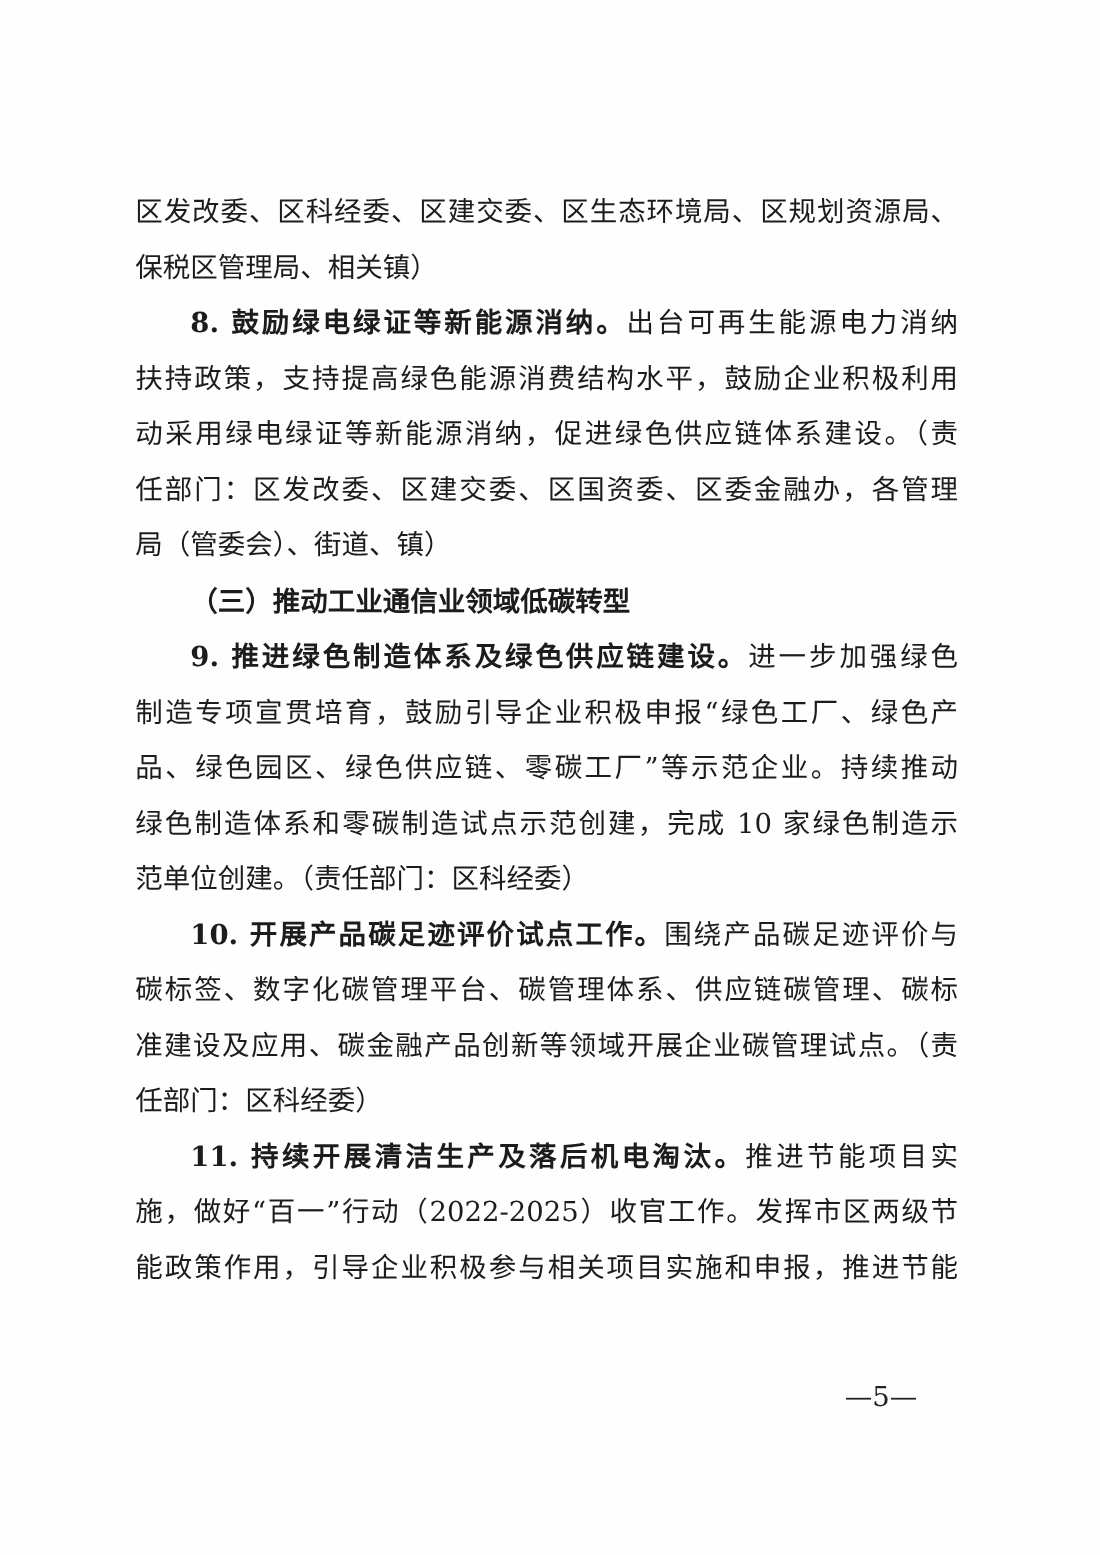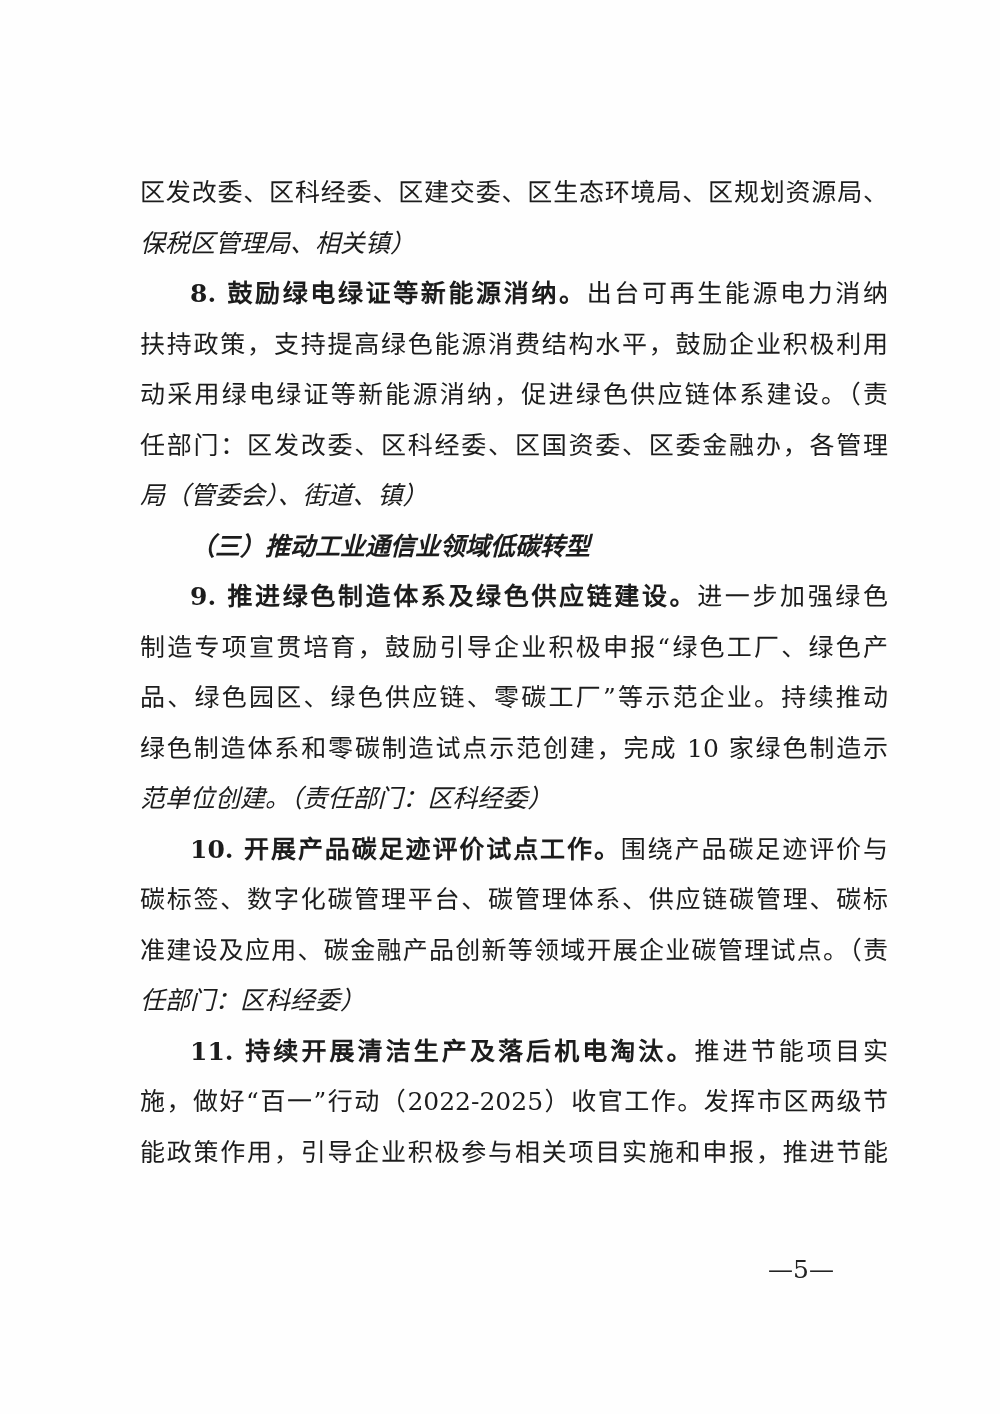--- a/index.html
+++ b/index.html
@@ -11,39 +11,38 @@
     position: relative;
     width: 1000px;
     height: 1414px;
     background: #fefefe;
     color: #1c1c1c;
     font-family: "DejaVu Serif", "Liberation Serif", serif;
     overflow: hidden;
   }
   .doc-body {
     position: absolute;
-    left: 140px;
+    left: 123px;
     top: 168px;
     width: 748px;
   }
   .line {
     font-size: 25px;
     line-height: 50.5px;
     height: 50.5px;
     text-align: justify;
     text-justify: inter-character;
     white-space: normal;
   }
   .line.just {
     text-align-last: justify;
   }
   .line.left {
     text-align: right;
     text-align-last: left;
-    font-style: italic;
   }
   .line.indent {
     text-indent: 2em;
   }
   .line .bold {
     font-weight: bold;
     margin-top: 20px;
   }
   .page-footer {
     position: absolute;
@@ -57,21 +56,21 @@
 </head>
 <body>
 
 <div class="page">
   <div class="doc-body">
       <div class="line just"><span class="">区发改委、区科经委、区建交委、区生态环境局、区规划资源局、</span></div>
       <div class="line left"><span class="">保税区管理局、相关镇）</span></div>
       <div class="line just indent"><span class="bold">8. 鼓励绿电绿证等新能源消纳。</span><span class="">出台可再生能源电力消纳</span></div>
       <div class="line just"><span class="">扶持政策，支持提高绿色能源消费结构水平，鼓励企业积极利用</span></div>
       <div class="line just"><span class="">动采用绿电绿证等新能源消纳，促进绿色供应链体系建设。（责</span></div>
-      <div class="line just"><span class="">任部门：区发改委、区科经委、区国资委、区委金融办，各管理</span></div>
+      <div class="line just"><span class="">任部门：区发改委、区建交委、区国资委、区委金融办，各管理</span></div>
       <div class="line left"><span class="">局（管委会）、街道、镇）</span></div>
       <div class="line left indent"><span class="bold">（三）推动工业通信业领域低碳转型</span></div>
       <div class="line just indent"><span class="bold">9. 推进绿色制造体系及绿色供应链建设。</span><span class="">进一步加强绿色</span></div>
       <div class="line just"><span class="">制造专项宣贯培育，鼓励引导企业积极申报“绿色工厂、绿色产</span></div>
       <div class="line just"><span class="">品、绿色园区、绿色供应链、零碳工厂”等示范企业。持续推动</span></div>
       <div class="line just"><span class="">绿色制造体系和零碳制造试点示范创建，完成 10 家绿色制造示</span></div>
       <div class="line left"><span class="">范单位创建。（责任部门：区科经委）</span></div>
       <div class="line just indent"><span class="bold">10. 开展产品碳足迹评价试点工作。</span><span class="">围绕产品碳足迹评价与</span></div>
       <div class="line just"><span class="">碳标签、数字化碳管理平台、碳管理体系、供应链碳管理、碳标</span></div>
       <div class="line just"><span class="">准建设及应用、碳金融产品创新等领域开展企业碳管理试点。（责</span></div>

